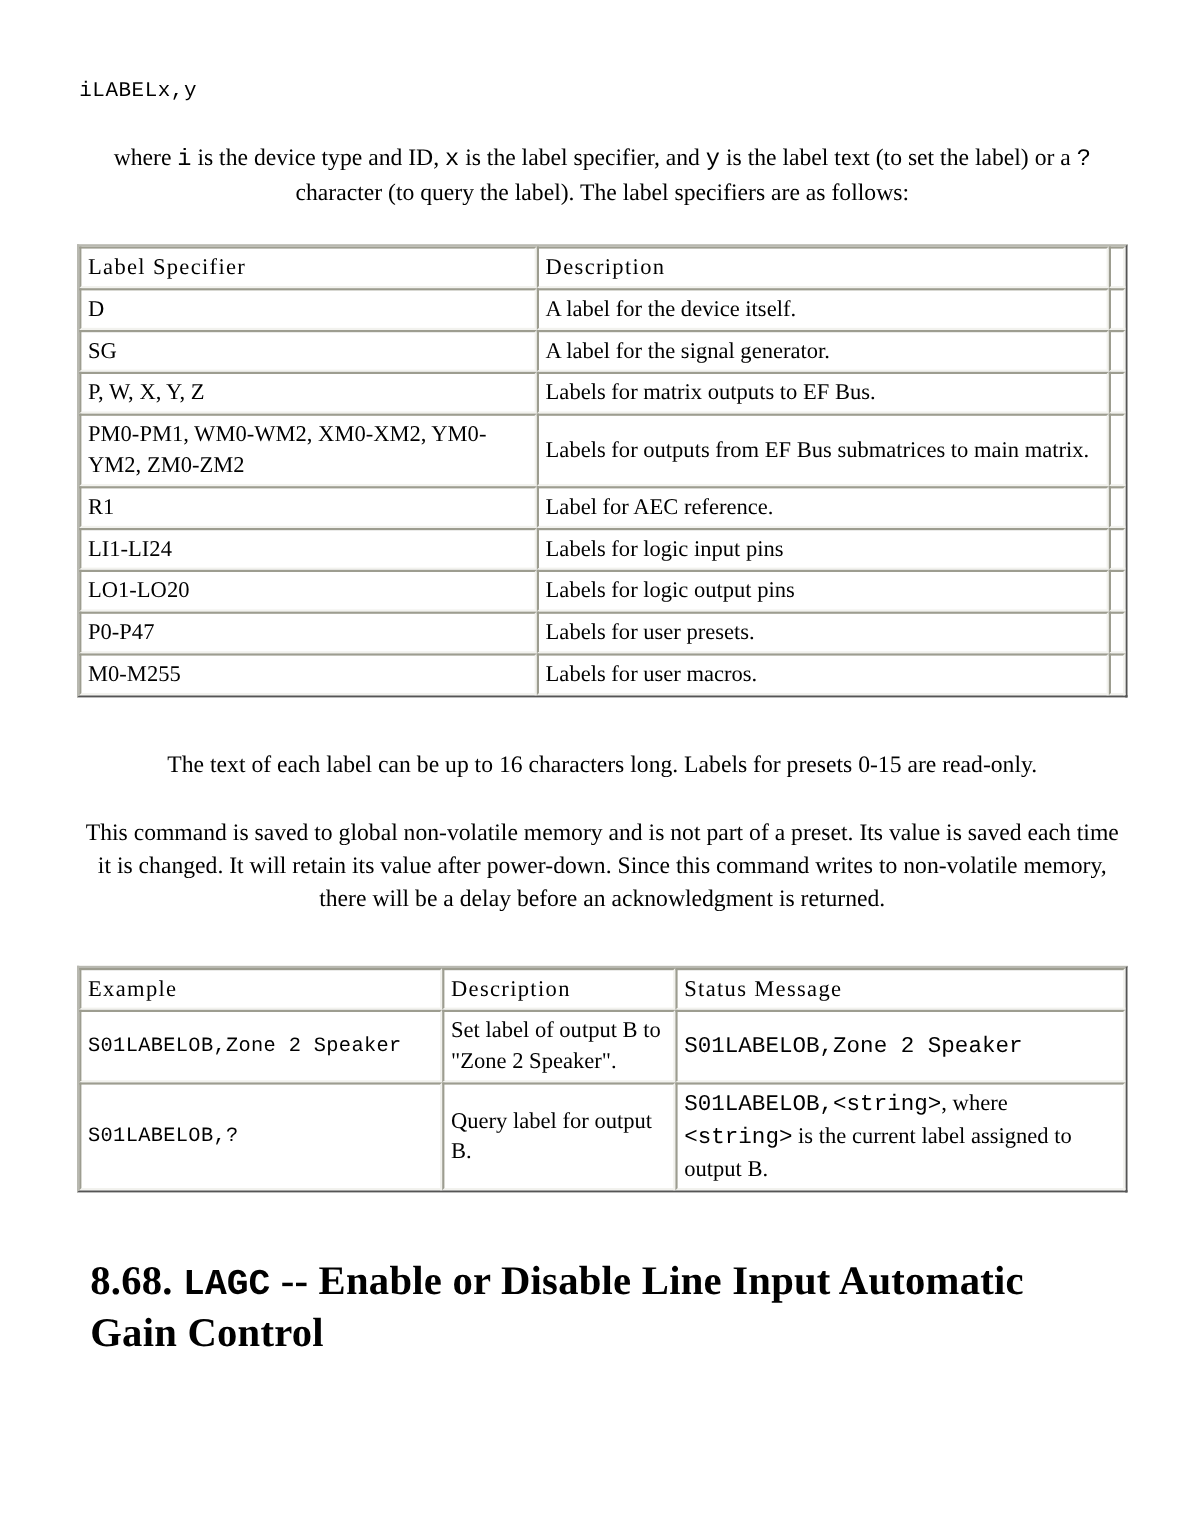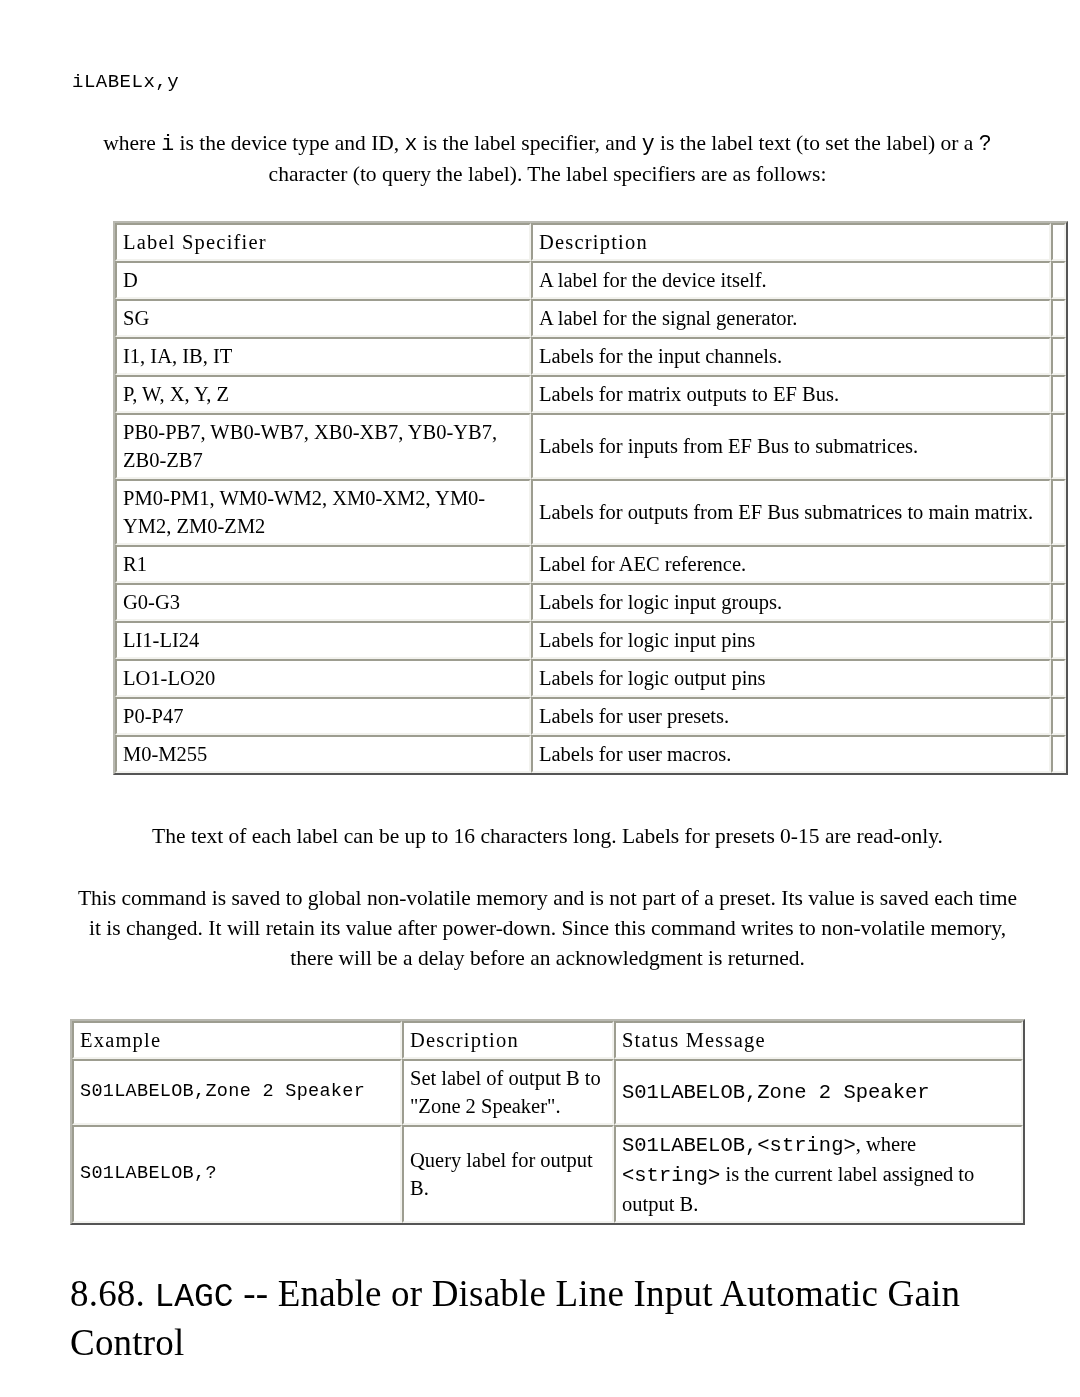--- a/index.html
+++ b/index.html
@@ -46,23 +46,23 @@
     font-size: 21.5px;
     line-height: 30px;
     margin: 0;
     text-align: center;
   }
   .gap-32 { height: 32px; }
   .gap-46 { height: 46px; }
 
   h2.section-heading {
     font-size: 37px;
-    font-weight: normal;
+    font-weight: bold;
     line-height: 45px;
-    margin: 0;
+    margin: 12px;
     letter-spacing: 0.2px;
   }
   h2.section-heading .mono {
     font-size: 33px;
     letter-spacing: 0px;
   }
 
   
   table.doc-table {
     border-collapse: separate;
@@ -92,21 +92,21 @@
   }
   table.doc-table td.mono-cell {
     font-family: "Liberation Mono", "DejaVu Sans Mono", monospace;
     font-size: 18.5px;
     letter-spacing: 0.3px;
   }
   table.doc-table td.tall {
     vertical-align: middle;
   }
   
-  #table-label-specifiers { margin-top: 0; margin-left: 43px; }
+  #table-label-specifiers { margin-top: 0; }
   #table-label-specifiers col.c1 { width: 416px; }
   #table-label-specifiers col.c2 { width: 520px; }
   #table-label-specifiers col.c3 { width: 15px; }
   #table-label-specifiers td.spacer {
     padding: 0;
     border-right-color: #f2f2ee;
   }
 
   
   #table-examples col.e1 { width: 330px; }
@@ -147,47 +147,32 @@
           <td>D</td>
           <td>A label for the device itself.</td>
           <td class="spacer">&nbsp;</td>
         </tr>
         <tr>
           <td>SG</td>
           <td>A label for the signal generator.</td>
           <td class="spacer">&nbsp;</td>
         </tr>
         <tr>
-          <td>I1, IA, IB, IT</td>
-          <td>Labels for the input channels.</td>
-          <td class="spacer">&nbsp;</td>
-        </tr>
-        <tr>
           <td>P, W, X, Y, Z</td>
           <td>Labels for matrix outputs to EF Bus.</td>
           <td class="spacer">&nbsp;</td>
         </tr>
         <tr>
-          <td class="tall">PB0-PB7, WB0-WB7, XB0-XB7, YB0-YB7, ZB0-ZB7</td>
-          <td class="tall">Labels for inputs from EF Bus to submatrices.</td>
-          <td class="spacer">&nbsp;</td>
-        </tr>
-        <tr>
           <td class="tall">PM0-PM1, WM0-WM2, XM0-XM2, YM0-YM2, ZM0-ZM2</td>
           <td class="tall">Labels for outputs from EF Bus submatrices to main matrix.</td>
           <td class="spacer">&nbsp;</td>
         </tr>
         <tr>
           <td>R1</td>
           <td>Label for AEC reference.</td>
-          <td class="spacer">&nbsp;</td>
-        </tr>
-        <tr>
-          <td>G0-G3</td>
-          <td>Labels for logic input groups.</td>
           <td class="spacer">&nbsp;</td>
         </tr>
         <tr>
           <td>LI1-LI24</td>
           <td>Labels for logic input pins</td>
           <td class="spacer">&nbsp;</td>
         </tr>
         <tr>
           <td>LO1-LO20</td>
           <td>Labels for logic output pins</td>

